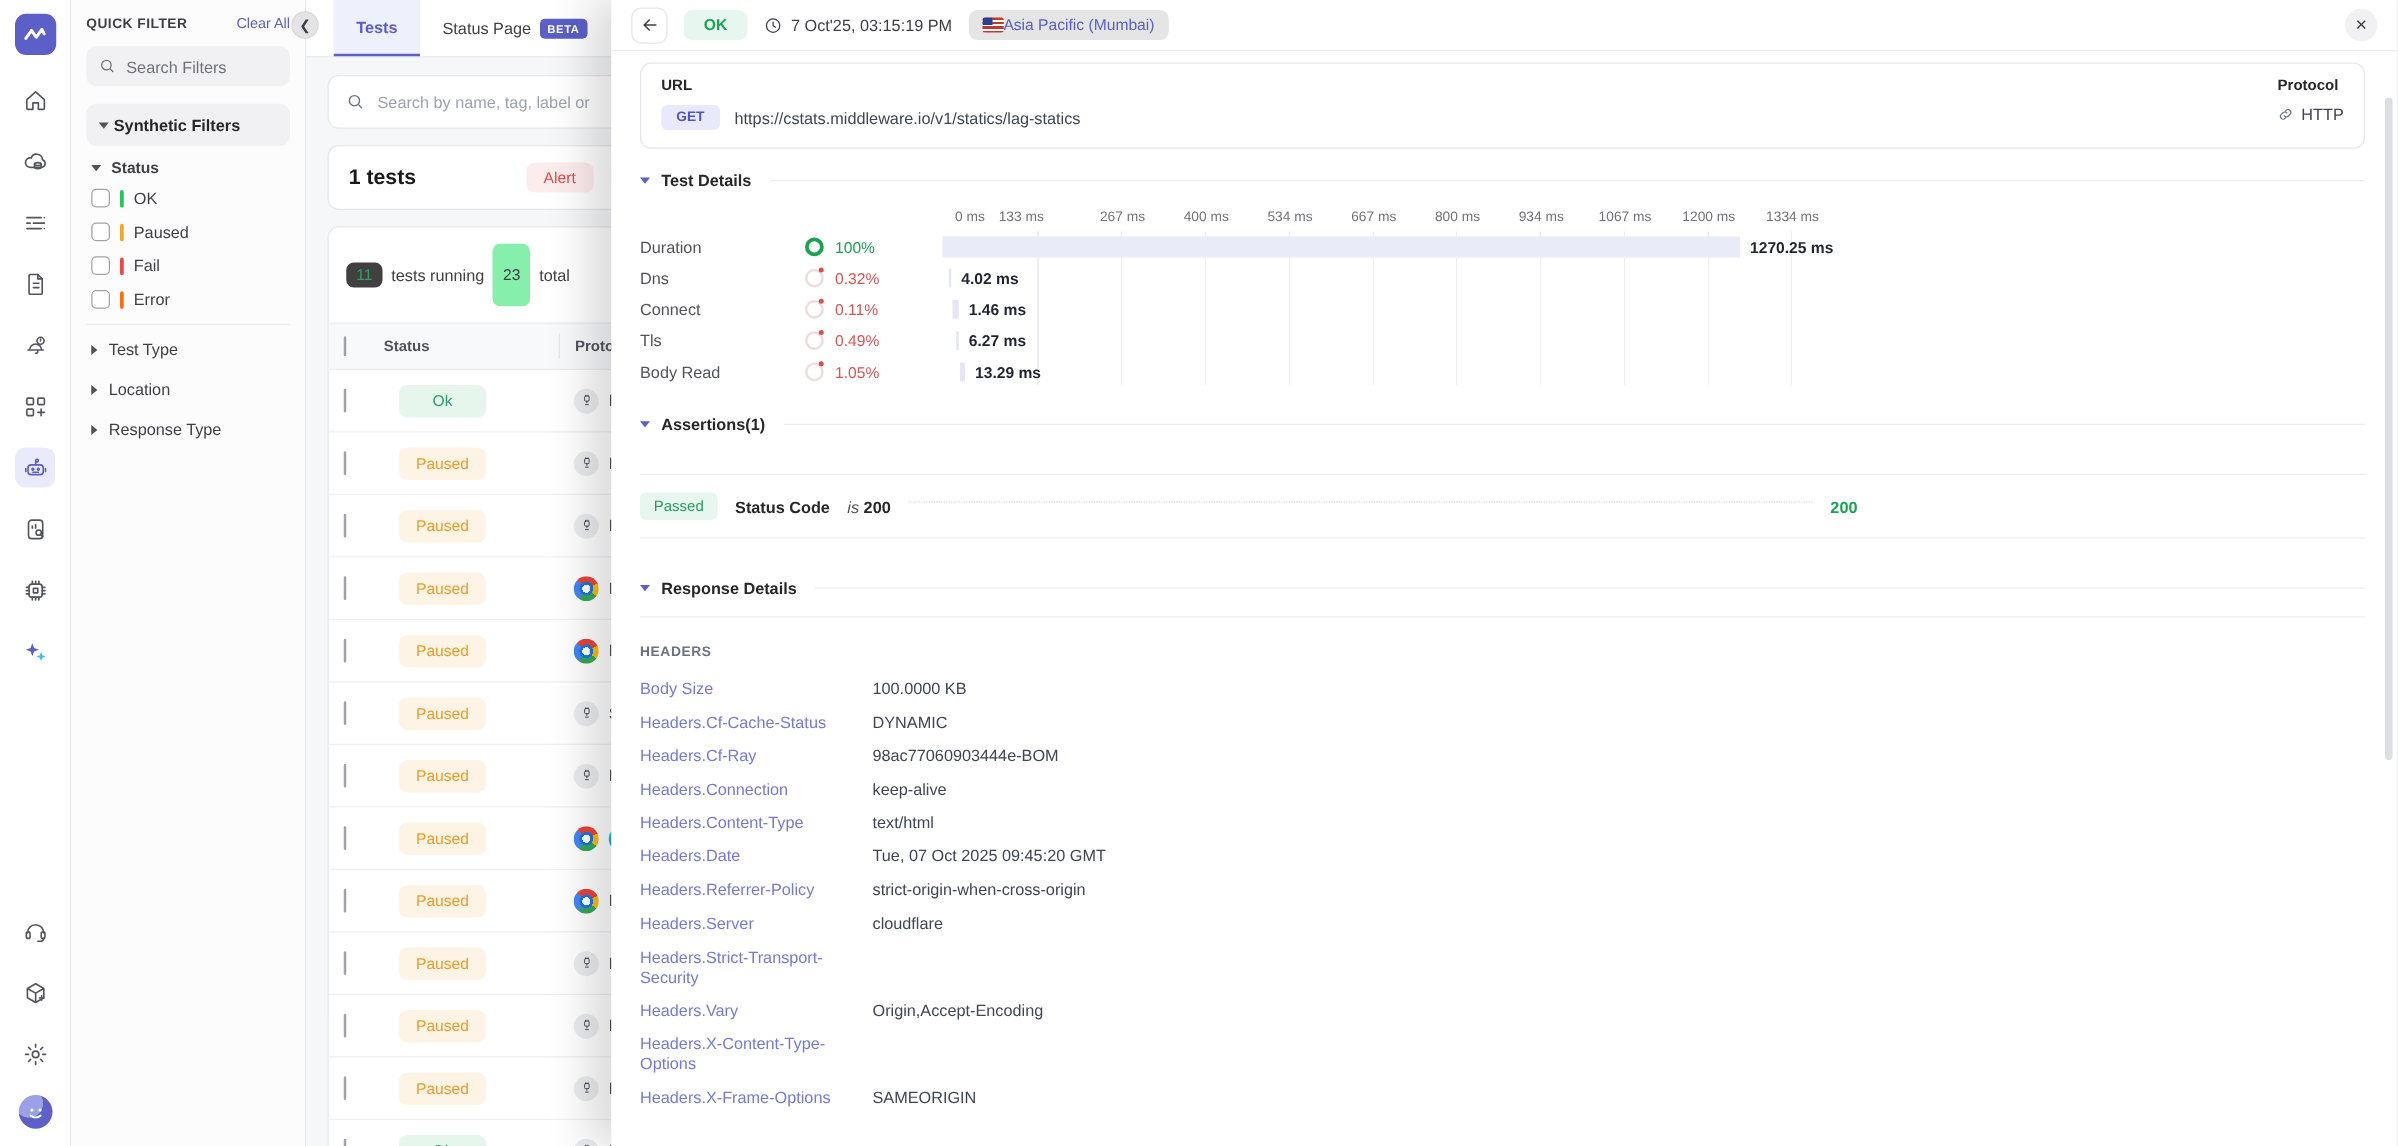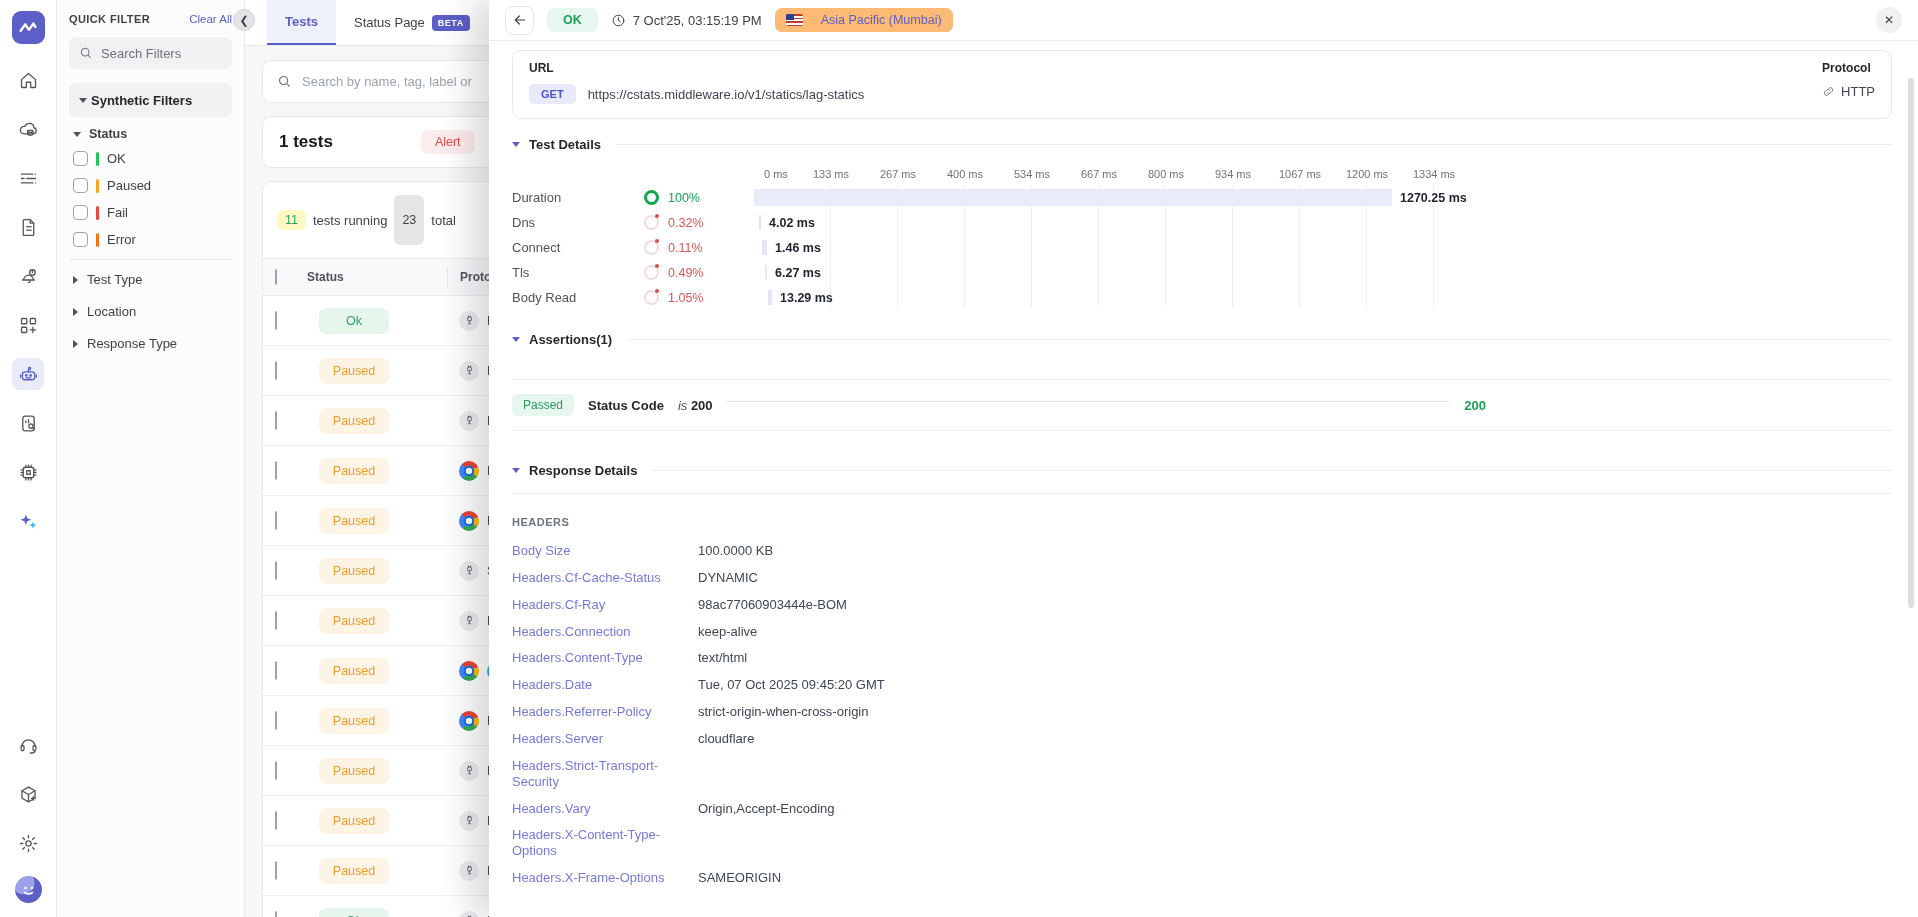--- a/index.html
+++ b/index.html
@@ -59,22 +59,22 @@
   .card { background:#fff; border:1px solid #e8e8ec; border-radius:9px; }
   .search-card { height:43px; display:flex; align-items:center; gap:10px; padding:0 14px; margin-bottom:13px; width:560px; }
   .search-card svg { width:15px; height:15px; stroke:#6b7280; fill:none; stroke-width:1.8; }
   .search-card span { font-size:13px; color:#9ca3af; white-space:nowrap; }
   .count-card { height:52px; display:flex; align-items:center; padding:0 16px; margin-bottom:13px; width:560px; }
   .count-card h1 { font-size:17px; font-weight:bold; color:#18181b; }
   .chip-alert { margin-left:88px; background:#fdecec; color:#e5484d; font-size:12.5px; padding:5px 14px; border-radius:7px; cursor:pointer; }
   .chip-partial { margin-left:14px; background:#fdecec; width:56px; height:26px; border-radius:7px; }
   .table-card { width:560px; overflow:hidden; }
   .tsummary { display:flex; align-items:center; gap:7px; padding:13px 14px; font-size:13px; color:#3f3f46; }
-  .chip-green { background:#fef9c3; color:#2f9e63; padding:3px 8px; border-radius:6px; font-size:12.5px; }
-  .chip-gray { background:#e5e5e5; color:#3f3f46; padding:18px 8px; border-radius:6px; font-size:12.5px; }
+  .chip-green { background:#404040; color:#2f9e63; padding:3px 8px; border-radius:6px; font-size:12.5px; }
+  .chip-gray { background:#86efac; color:#3f3f46; padding:18px 8px; border-radius:6px; font-size:12.5px; }
   .thead { display:grid; grid-template-columns:44px 140px 1fr; align-items:center; height:38px;
            background:#f8f9fb; border-top:1px solid #ebecef; border-bottom:1px solid #ebecef;
            font-size:12px; color:#52525b; font-weight:bold; }
   .thead .hcol-proto { border-left:1px solid #e5e6ea; padding-left:12px; height:20px; display:flex; align-items:center; }
   .thead .cb-wrap { padding-left:12px; }
   .trow { display:grid; grid-template-columns:44px 140px 1fr; align-items:center; height:50px; border-bottom:1px solid #eef0f2; cursor:pointer; }
   .trow .cb-wrap { padding-left:12px; }
   .badge { justify-self:start; margin-left:12px; min-width:70px; text-align:center; font-size:12.5px; padding:6px 0; border-radius:7px; }
   .trow[data-variant="ok"] .badge { background:#e6f6ec; color:#2f9e63; }
   .trow[data-variant="paused"] .badge { background:#fdf4e5; color:#ed9d2b; }
@@ -91,21 +91,21 @@
   
   .panel { position:absolute; left:489px; top:0; bottom:0; right:0; background:#fff;
            box-shadow:-18px 0 32px rgba(24,24,28,.16); }
   .p-head { height:41px; border-bottom:1px solid #ebecef; display:flex; align-items:center; gap:13px; padding:0 16px; }
   .back-btn { width:29px; height:29px; border:1px solid #e5e6ea; border-radius:8px; background:#fff;
               display:flex; align-items:center; justify-content:center; cursor:pointer; }
   .back-btn svg { width:16px; height:16px; stroke:#3f3f46; stroke-width:1.8; fill:none; stroke-linecap:round; stroke-linejoin:round; }
   .p-status { background:#e7f6ee; color:#18a355; font-size:12.5px; font-weight:bold; padding:5px 16px; border-radius:7px; }
   .p-time { display:flex; align-items:center; gap:7px; font-size:13px; color:#3f3f46; }
   .p-time svg { width:15px; height:15px; stroke:#3f3f46; stroke-width:1.6; fill:none; stroke-linecap:round; }
-  .p-loc { display:flex; align-items:center; gap:18px; background:#fdba74; color:#5b5fc7; font-size:12.5px; padding:5px 11px; border-radius:7px; }
+  .p-loc { display:flex; align-items:center; gap:0; background:#e5e5e5; color:#5b5fc7; font-size:12.5px; padding:5px 11px; border-radius:7px; }
   .close-btn { margin-left:auto; width:26px; height:26px; border-radius:50%; background:#f1f1f4;
                display:flex; align-items:center; justify-content:center; font-size:12px; color:#3f3f46; cursor:pointer; }
   .p-body { padding:9px 26px 0 23px; }
 
   .url-card { border:1px solid #e8e8ec; border-radius:9px; padding:10px 16px 14px; display:flex; justify-content:space-between; margin-bottom:18px; }
   .url-label, .proto-label { font-size:12px; font-weight:bold; color:#27272a; margin-bottom:9px; }
   .url-line { display:flex; align-items:center; gap:12px; }
   .method-pill { background:#e8eafb; color:#4f53c9; font-size:11px; font-weight:bold; padding:4px 12px; border-radius:5px; }
   .url-text { font-size:13px; color:#3f4654; }
   .proto-line { display:flex; align-items:center; gap:6px; font-size:13px; color:#3f4654; }
@@ -116,21 +116,21 @@
   .sec-head b { font-size:13px; color:#27272a; white-space:nowrap; }
   .sec-head .rule { flex:1; height:1px; background:#ededf0; margin-left:6px; }
 
   
   .wf { position:relative; margin-top:16px; }
   .wf-grid { position:absolute; left:252px; top:17px; bottom:2px; width:670px;
              background:repeating-linear-gradient(to right, transparent 0 66px, #ededf2 66px 67px); }
   .wf-ticks { position:relative; height:17px; margin-left:252px; width:700px; }
   .wf-ticks .tick { position:absolute; top:0; font-size:11px; color:#71717a; white-space:nowrap; transform:translateX(-50%); }
   .wf-ticks .tick:nth-of-type(1)  { left:0; transform:none; }
-  .wf-ticks .tick:nth-of-type(2)  { left:67px; }  .wf-ticks .tick:nth-of-type(3)  { left:134px; }
+  .wf-ticks .tick:nth-of-type(2)  { left:53px; }  .wf-ticks .tick:nth-of-type(3)  { left:134px; }
   .wf-ticks .tick:nth-of-type(4)  { left:201px; } .wf-ticks .tick:nth-of-type(5)  { left:268px; }
   .wf-ticks .tick:nth-of-type(6)  { left:335px; } .wf-ticks .tick:nth-of-type(7)  { left:402px; }
   .wf-ticks .tick:nth-of-type(8)  { left:469px; } .wf-ticks .tick:nth-of-type(9)  { left:536px; }
   .wf-ticks .tick:nth-of-type(10) { left:603px; } .wf-ticks .tick:nth-of-type(11) { left:670px; }
   .wf-row { display:flex; align-items:center; height:25px; position:relative; }
   .wf-label { width:132px; font-size:13px; color:#52525b; }
   .wf-donut { width:15px; height:15px; border-radius:50%; border:3.5px solid #18a550; position:relative; margin-right:9px; }
   .wf-row[data-variant="seg"] .wf-donut { border:2px solid #f0dcdc; }
   .wf-row[data-variant="seg"] .wf-donut::after { content:""; position:absolute; top:-3px; right:-2px; width:4px; height:4px; border-radius:50%; background:#d94f4f; }
   .wf-pct { width:86px; font-size:12.5px; color:#d95555; }

